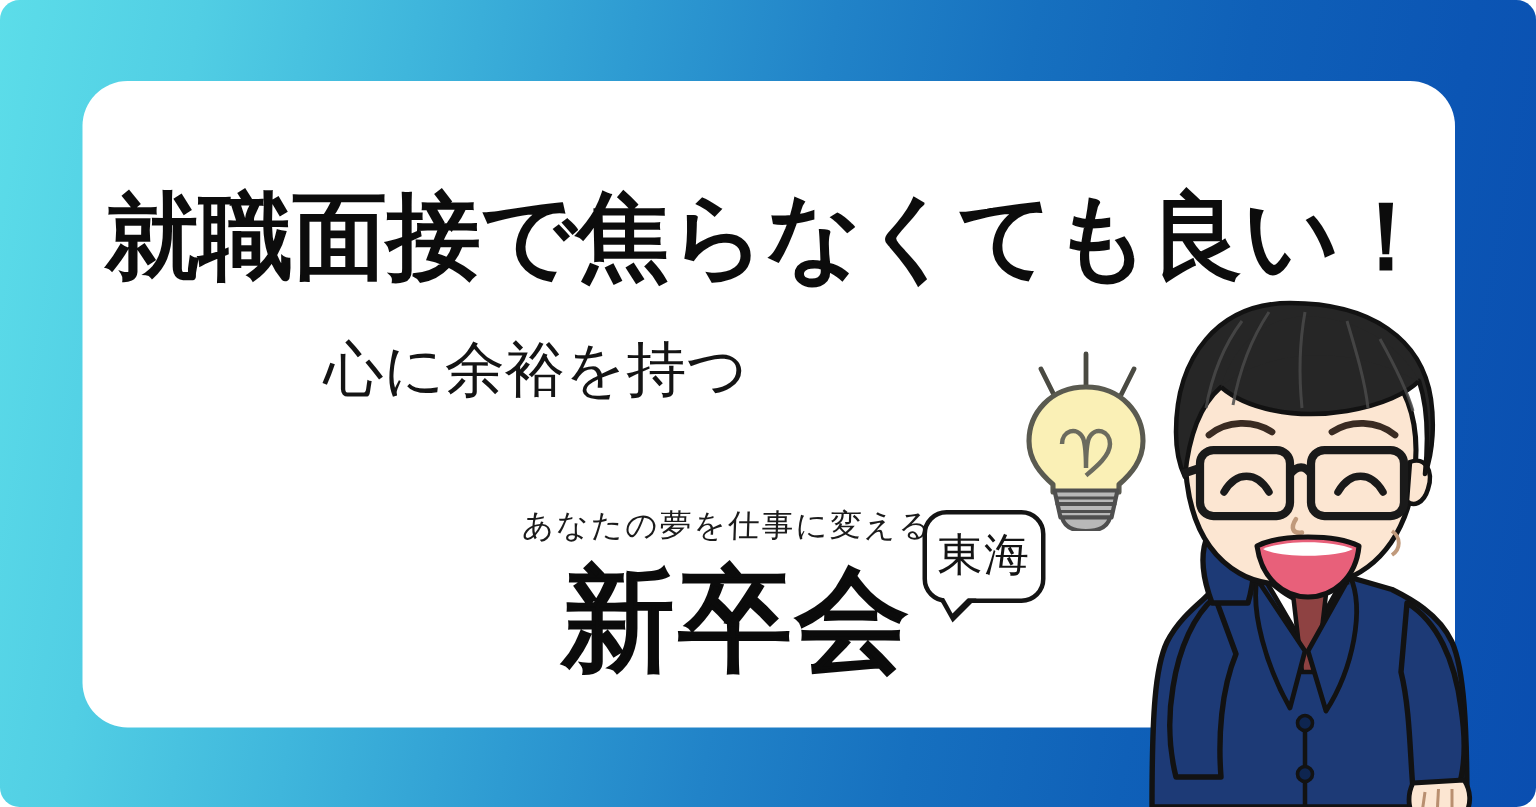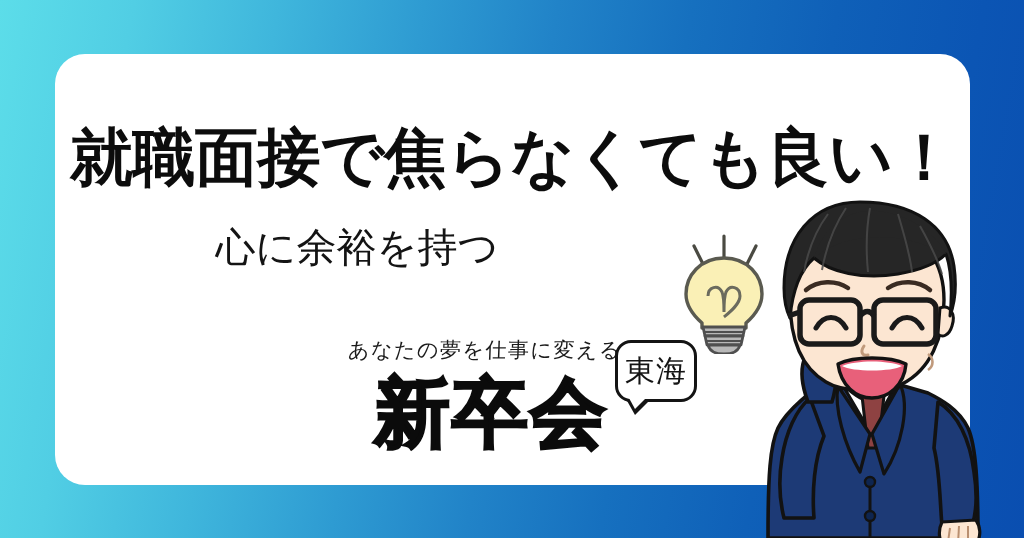--- a/index.html
+++ b/index.html
@@ -19,20 +19,21 @@
     background: linear-gradient(100deg,
         #5CDDE9 0%,
         #51CEE4 12%,
         #3FB6DC 25%,
         #2E9BD2 38%,
         #2183C8 50%,
         #1670BF 62%,
         #0F60B8 75%,
         #0B55B4 88%,
         #0A4EB0 100%);
+    border-radius: 13px;
   }
 
   
   #card {
     position: absolute;
     left: 55px;
     top: 54px;
     width: 915px;
     height: 431px;
     background: #ffffff;
@@ -90,21 +91,21 @@
     color: #1b1b1b;
     letter-spacing: 1.5px;
     white-space: nowrap;
     transform: skewX(-2deg);
   }
   #logo-main {
     position: absolute;
     left: 29px;
     top: 34px;
     font-family: "DejaVu Sans", "Liberation Sans", sans-serif;
-    font-weight: 700;
+    font-weight: 400;
     font-size: 76px;
     line-height: 86px;
     color: #0b0b0b;
     letter-spacing: 2px;
     white-space: nowrap;
     -webkit-text-stroke: 2.5px #0b0b0b;
   }
 
   
   #logo-bubble {

